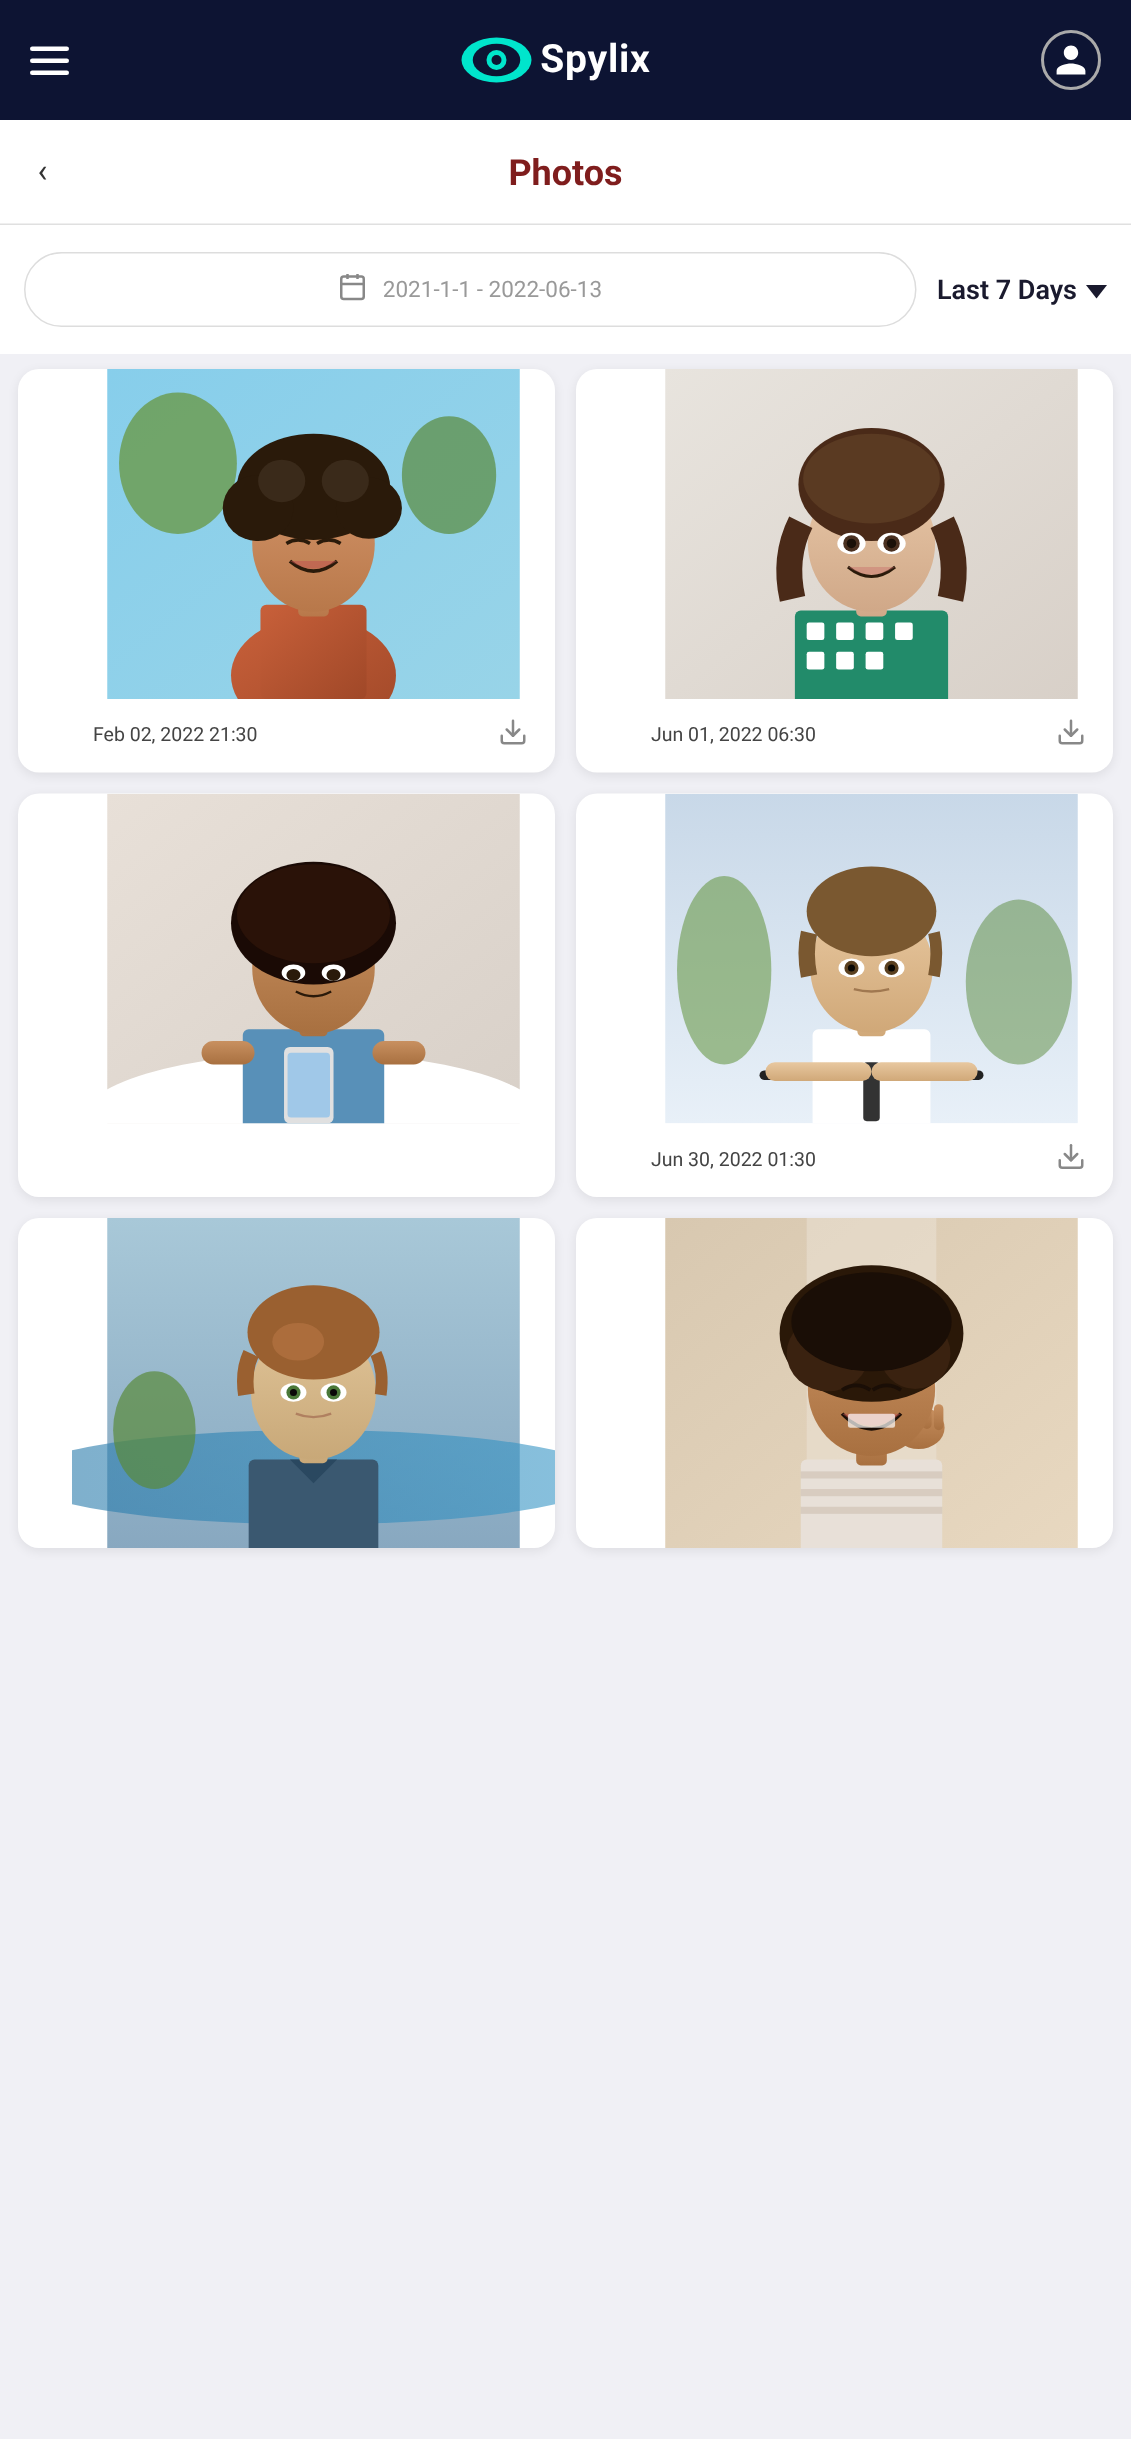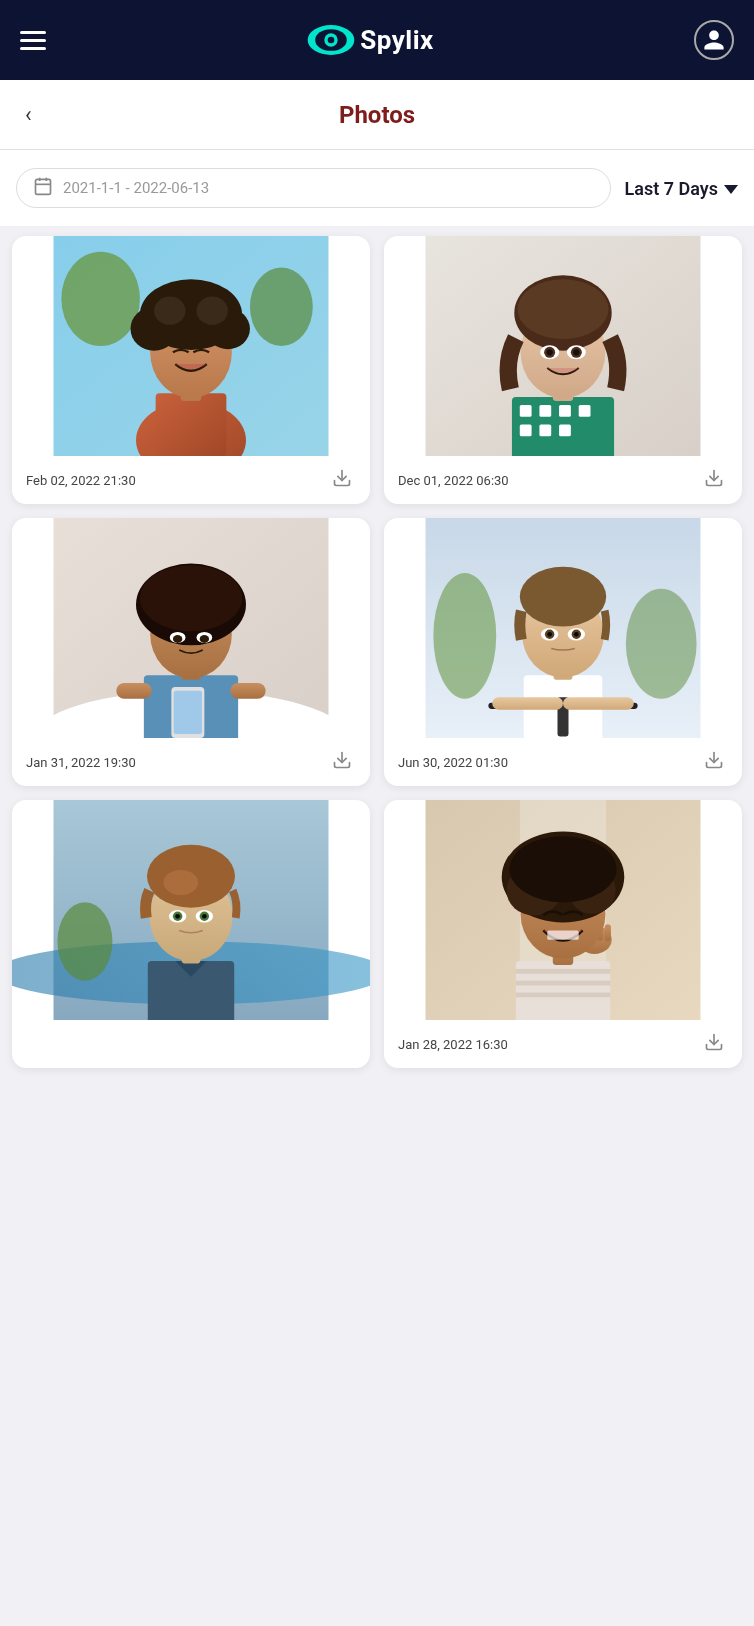--- a/index.html
+++ b/index.html
@@ -110,29 +110,30 @@
     .filter-bar {
       background: white;
       padding: 18px 16px;
       display: flex;
       align-items: center;
       gap: 14px;
     }
 
     .date-range-input {
       flex: 1;
-      height: 40px;
+      height: 50px;
       border: 1.5px solid #ddd;
       border-radius: 25px;
       display: flex;
       align-items: center;
       padding: 0 16px;
       gap: 10px;
       cursor: pointer;
       background: white;
+      justify-content: center;
     }
 
     .calendar-icon {
       color: #666;
       font-size: 18px;
     }
 
     .date-range-text {
       color: #999;
       font-size: 15px;
@@ -167,20 +168,21 @@
       display: grid;
       grid-template-columns: 1fr 1fr;
       gap: 14px;
     }
 
     .photo-card {
       background: white;
       border-radius: 14px;
       overflow: hidden;
       box-shadow: 0 2px 8px rgba(0,0,0,0.08);
+      padding-left: 36px;
     }
 
     .photo-info {
       display: flex;
       align-items: center;
       justify-content: space-between;
       padding: 10px 14px;
     }
 
     .photo-timestamp {
@@ -355,21 +357,21 @@
       <ellipse cx="158" cy="148" rx="4" ry="4" fill="#1a1008"></ellipse>
       <ellipse cx="192" cy="148" rx="12" ry="9" fill="white"></ellipse>
       <ellipse cx="192" cy="148" rx="7" ry="7" fill="#4a3020"></ellipse>
       <ellipse cx="192" cy="148" rx="4" ry="4" fill="#1a1008"></ellipse>
 
       <path d="M155 168 Q175 184 195 168" stroke="#2a1a0a" stroke-width="2.5" fill="none"></path>
       <path d="M155 168 Q175 181 195 168" fill="#c86868" opacity="0.4"></path>
     </svg>
         </div>
         <div class="photo-info">
-          <span class="photo-timestamp">Dec 01, 2022 06:30</span>
+          <span class="photo-timestamp">Jun 01, 2022 06:30</span>
           <span class="download-icon"><svg width="20" height="20" viewBox="0 0 24 24" fill="none" stroke="#888" stroke-width="2" stroke-linecap="round" stroke-linejoin="round">
       <path d="M21 15v4a2 2 0 0 1-2 2H5a2 2 0 0 1-2-2v-4"></path>
       <polyline points="7 10 12 15 17 10"></polyline>
       <line x1="12" y1="15" x2="12" y2="3"></line>
     </svg></span>
         </div>
       </div>
       <div class="photo-card">
         <div class="face-container">
           <svg viewBox="0 0 350 280" xmlns="http://www.w3.org/2000/svg" class="face-svg">
@@ -403,28 +405,20 @@
       <ellipse cx="175" cy="102" rx="65" ry="42" fill="#2a1208"></ellipse>
 
       <ellipse cx="158" cy="152" rx="10" ry="7" fill="white"></ellipse>
       <ellipse cx="158" cy="154" rx="6" ry="5" fill="#2a1a0a"></ellipse>
       <ellipse cx="192" cy="152" rx="10" ry="7" fill="white"></ellipse>
       <ellipse cx="192" cy="154" rx="6" ry="5" fill="#2a1a0a"></ellipse>
 
       <path d="M160 168 Q175 176 190 168" stroke="#2a1a0a" stroke-width="2" fill="none"></path>
     </svg>
         </div>
-        <div class="photo-info">
-          <span class="photo-timestamp">Jan 31, 2022 19:30</span>
-          <span class="download-icon"><svg width="20" height="20" viewBox="0 0 24 24" fill="none" stroke="#888" stroke-width="2" stroke-linecap="round" stroke-linejoin="round">
-      <path d="M21 15v4a2 2 0 0 1-2 2H5a2 2 0 0 1-2-2v-4"></path>
-      <polyline points="7 10 12 15 17 10"></polyline>
-      <line x1="12" y1="15" x2="12" y2="3"></line>
-    </svg></span>
-        </div>
       </div>
       <div class="photo-card">
         <div class="face-container">
           <svg viewBox="0 0 350 280" xmlns="http://www.w3.org/2000/svg" class="face-svg">
       <defs>
         <linearGradient id="sky4" x1="0" y1="0" x2="0" y2="1">
           <stop offset="0%" stop-color="#c8d8e8"></stop>
           <stop offset="100%" stop-color="#e8f0f8"></stop>
         </linearGradient>
         <linearGradient id="skin4" x1="0" y1="0" x2="0" y2="1">
@@ -558,24 +552,16 @@
       <ellipse cx="175" cy="88" rx="68" ry="42" fill="#1a0e06"></ellipse>
 
       <path d="M150 146 Q162 138 174 146" stroke="#1a0e06" stroke-width="3" fill="none"></path>
       <path d="M176 146 Q188 138 200 146" stroke="#1a0e06" stroke-width="3" fill="none"></path>
 
       <path d="M150 166 Q175 192 200 166" stroke="#1a0e06" stroke-width="3" fill="none"></path>
       <path d="M150 166 Q175 186 200 166" fill="#c85858" opacity="0.5"></path>
       <rect x="155" y="166" width="40" height="12" fill="white" rx="2" opacity="0.7"></rect>
     </svg>
         </div>
-        <div class="photo-info">
-          <span class="photo-timestamp">Jan 28, 2022 16:30</span>
-          <span class="download-icon"><svg width="20" height="20" viewBox="0 0 24 24" fill="none" stroke="#888" stroke-width="2" stroke-linecap="round" stroke-linejoin="round">
-      <path d="M21 15v4a2 2 0 0 1-2 2H5a2 2 0 0 1-2-2v-4"></path>
-      <polyline points="7 10 12 15 17 10"></polyline>
-      <line x1="12" y1="15" x2="12" y2="3"></line>
-    </svg></span>
-        </div>
       </div>
     </div>
 
 </div>
 
 </body></html>

